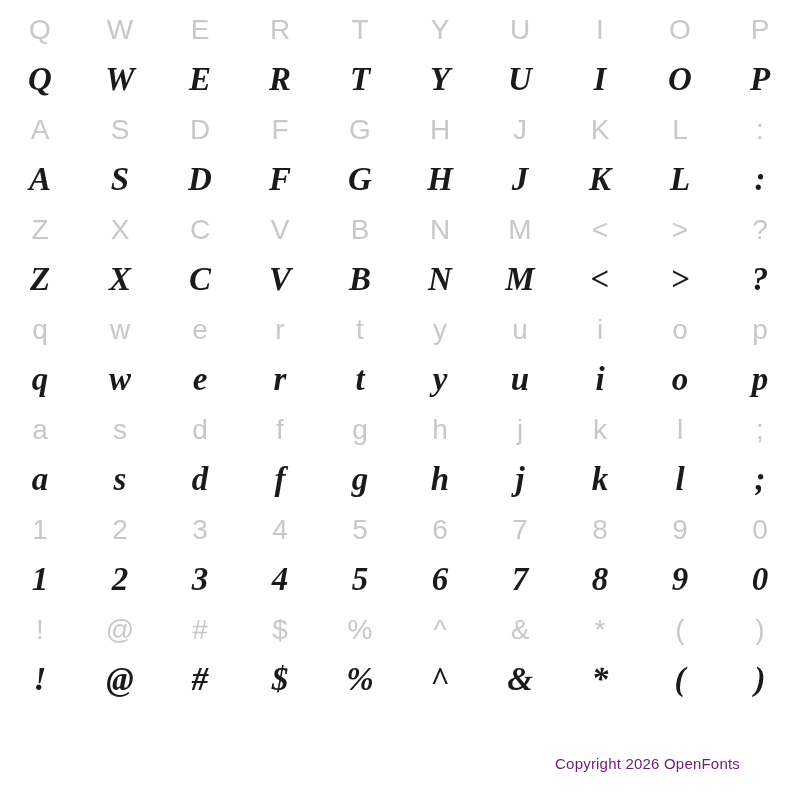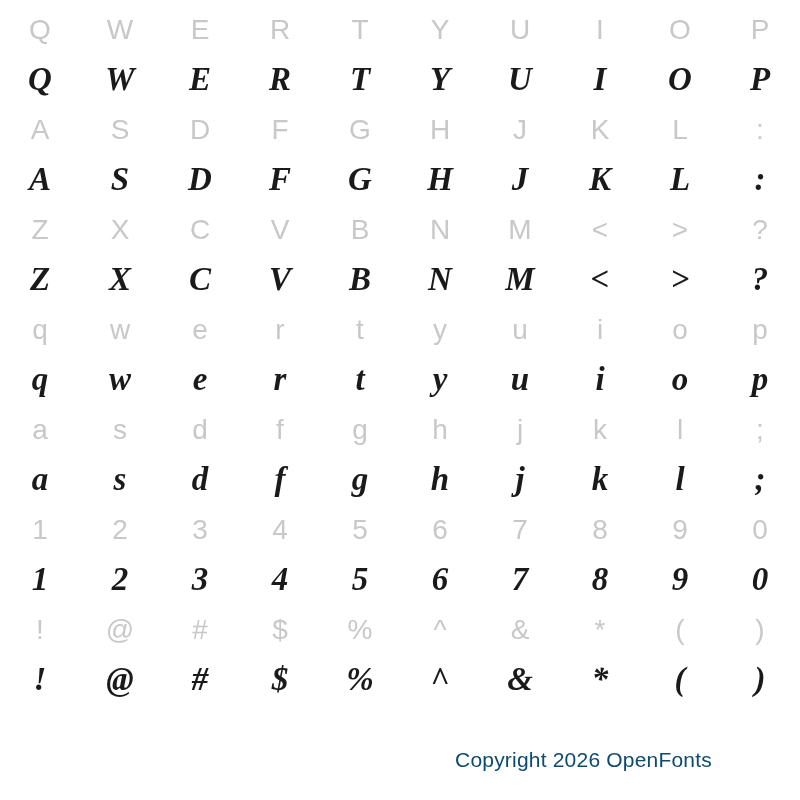--- a/index.html
+++ b/index.html
@@ -66,25 +66,25 @@
     font-weight: bold;
     font-style: italic;
   }
 
   .pair {
     margin-bottom: 2px;
   }
 
   #copyright {
     position: absolute;
-    right: 88px;
+    right: 60px;
     bottom: 28px;
     font-family: "Liberation Sans", sans-serif;
-    font-size: 21px;
-    color: #0c4a6e;
+    font-size: 15px;
+    color: #701a75;
     letter-spacing: 0.2px;
     white-space: nowrap;
   }
 </style>
 </head>
 <body>
 
 <div id="sheet">
 
   <div class="grid" id="glyph-grid">

